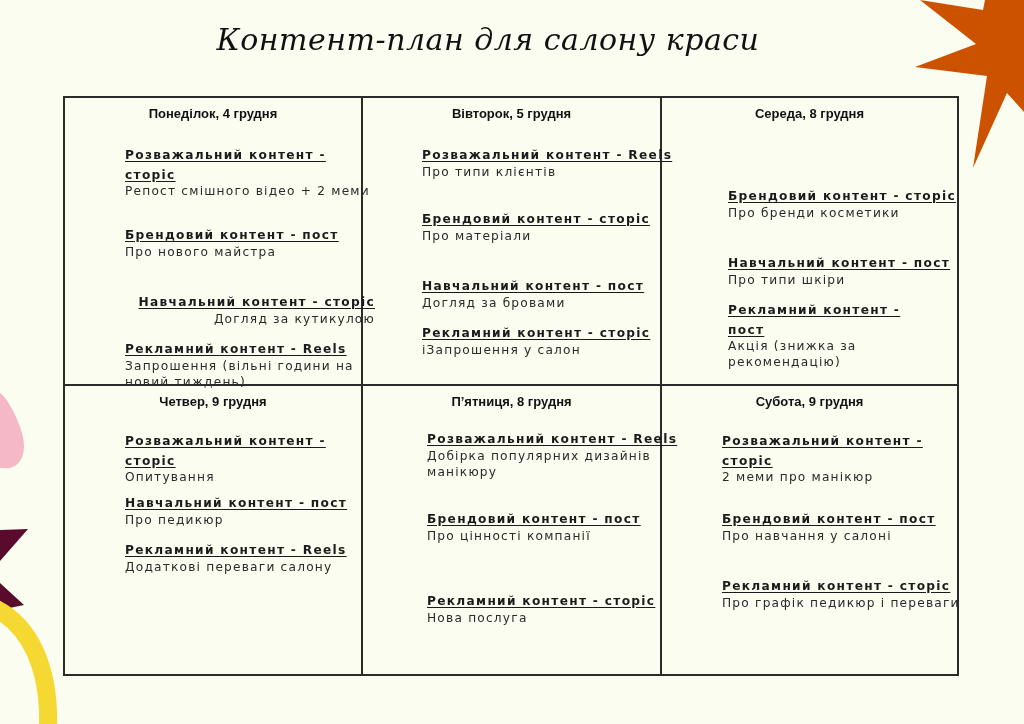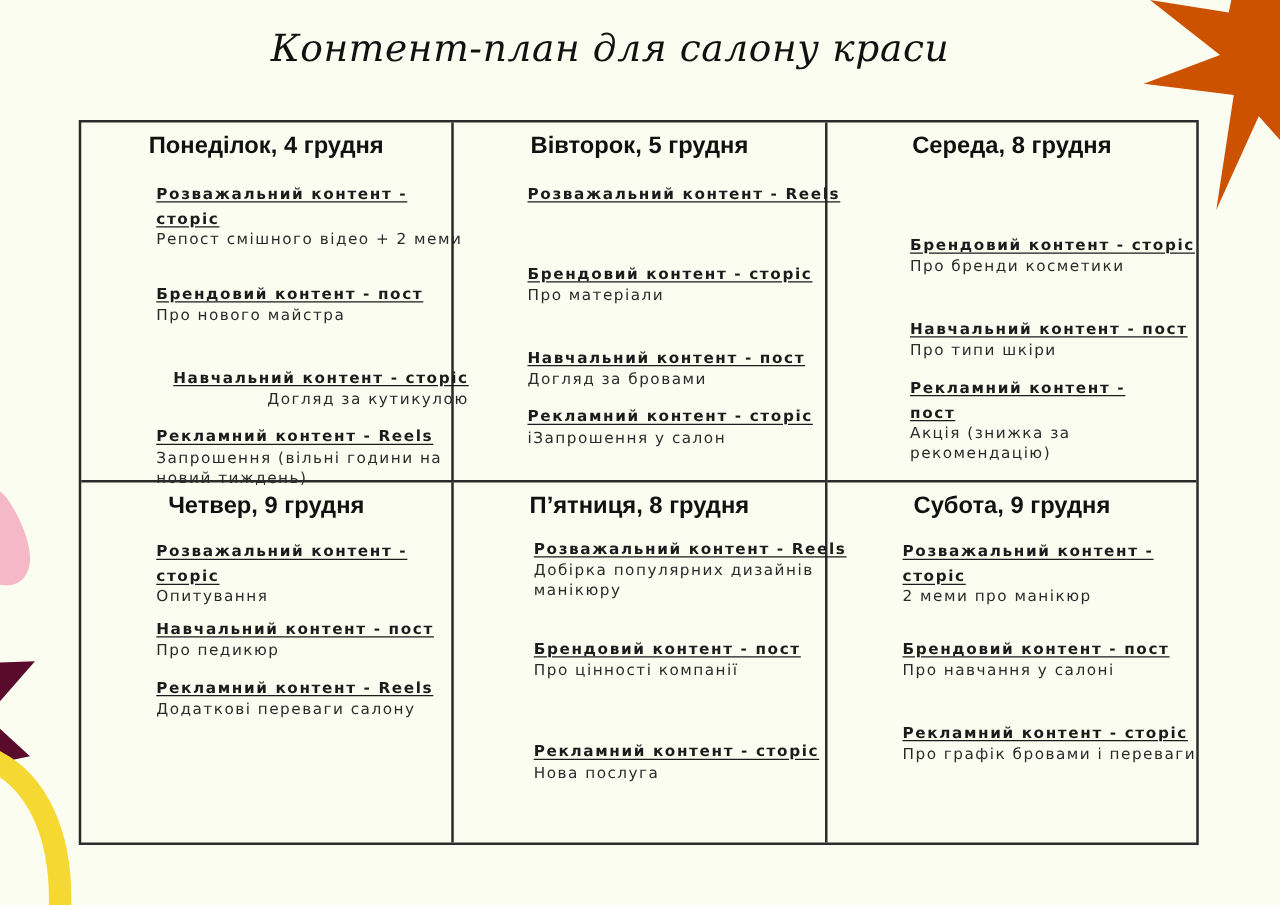--- a/index.html
+++ b/index.html
@@ -34,21 +34,21 @@
       box-sizing: border-box;
       border-right: 2px solid #2b2b2b;
       border-bottom: 2px solid #2b2b2b;
     }
     .cell.c3 { border-right: none; }
     .cell.r2 { border-bottom: none; }
     .day {
       position: absolute; left: 0; right: 0; top: 8px;
       text-align: center;
       font-family: "Liberation Sans", sans-serif;
-      font-weight: bold; font-size: 19px; color: #111;
+      font-weight: bold; font-size: 13px; color: #111;
     }
     .entry { position: absolute; width: 250px; margin-left: 45px; }
     .cat {
       display: inline;
       font-family: "DejaVu Sans", sans-serif;
       font-weight: bold; font-size: 12.2px;
       letter-spacing: 1.3px;
       text-decoration: underline;
       text-underline-offset: 2px;
       line-height: 15.5px;
@@ -100,20 +100,21 @@
     <div class="entry" style="left:15px;top:240px;">
       <span class="cat">Рекламний контент - Reels</span>
       <span class="desc">Запрошення (вільні години на новий тиждень)</span>
     </div>
   </div>
 
   <div class="cell">
     <div class="day">Вівторок, 5 грудня</div>
     <div class="entry" style="left:14px;top:46px;width:270px;">
       <span class="cat">Розважальний контент - Reels</span>
+      <span class="desc">Про типи клієнтів</span>
     </div>
     <div class="entry" style="left:14px;top:110px;width:270px;">
       <span class="cat">Брендовий контент - сторіс</span>
       <span class="desc">Про матеріали</span>
     </div>
     <div class="entry" style="left:14px;top:177px;width:270px;">
       <span class="cat">Навчальний контент - пост</span>
       <span class="desc">Догляд за бровами</span>
     </div>
     <div class="entry" style="left:14px;top:224px;width:270px;">
@@ -175,17 +176,17 @@
     <div class="entry" style="left:15px;top:44px;">
       <span class="cat">Розважальний контент - сторіс</span>
       <span class="desc">2 меми про манікюр</span>
     </div>
     <div class="entry" style="left:15px;top:122px;">
       <span class="cat">Брендовий контент - пост</span>
       <span class="desc">Про навчання у салоні</span>
     </div>
     <div class="entry" style="left:15px;top:189px;width:270px;">
       <span class="cat">Рекламний контент - сторіс</span>
-      <span class="desc">Про графік бровами і переваги</span>
+      <span class="desc">Про графік педикюр і переваги</span>
     </div>
   </div>
 
 </div>
 
 </body></html>

